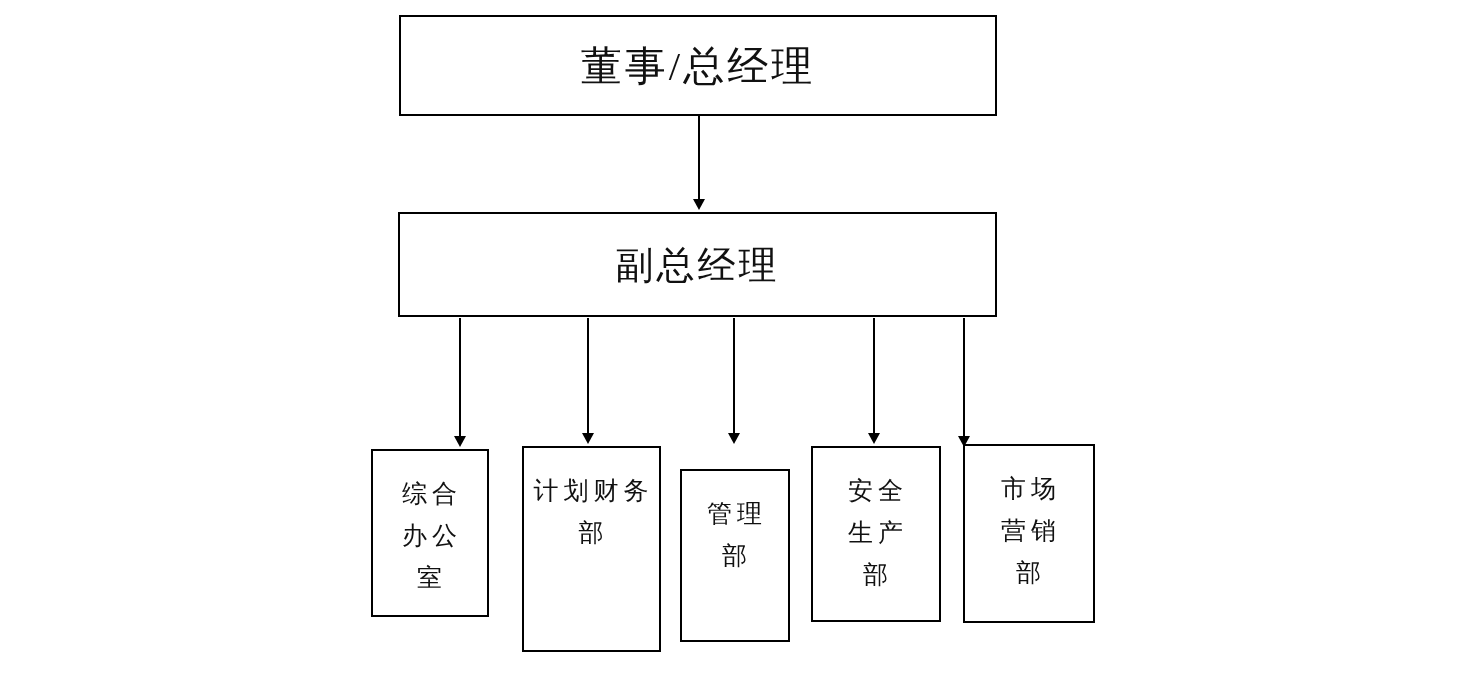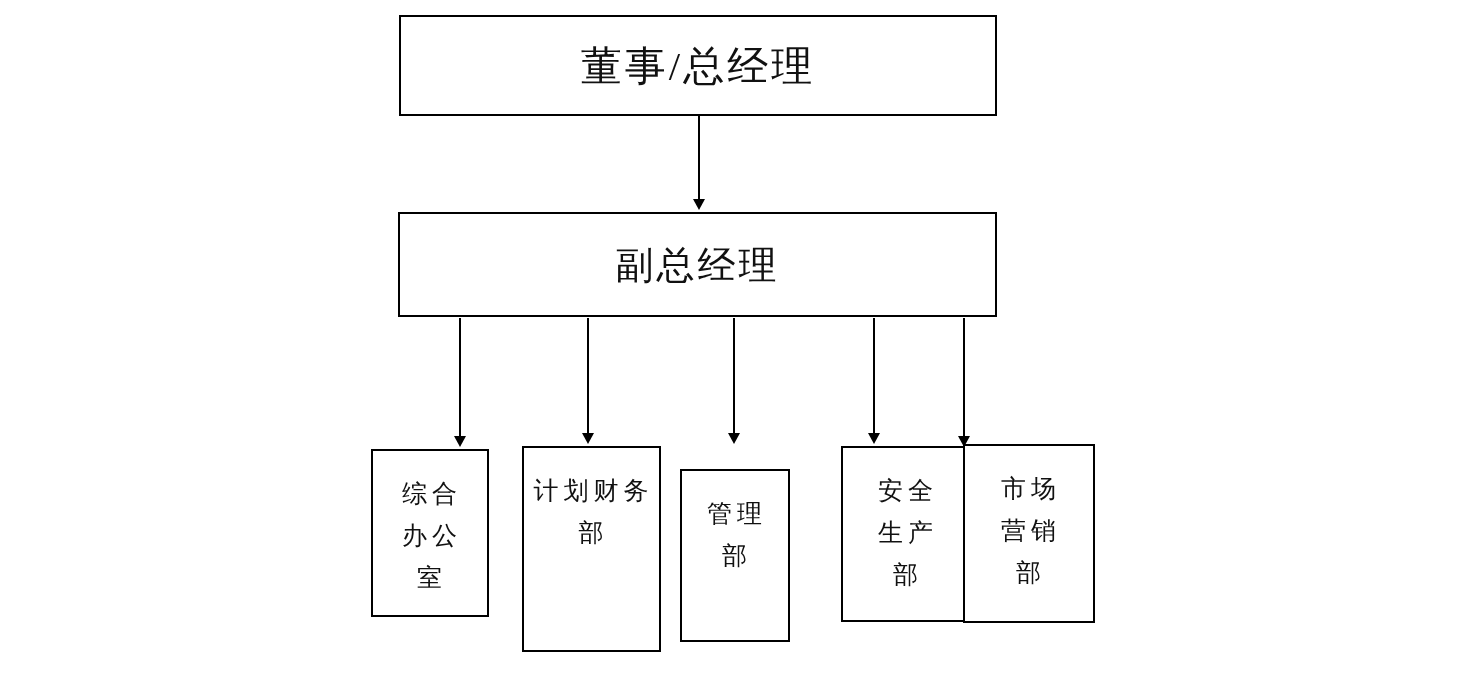--- a/index.html
+++ b/index.html
@@ -76,21 +76,21 @@
   .node-box.level-3 .node-label {
     font-size: 25px;
     line-height: 42px;
     letter-spacing: 5px;
     padding-left: 4px;
   }
 
   .box-dept-0 { left: 371px;  top: 449px; width: 118px; height: 168px; }
   .box-dept-1 { left: 522px;  top: 446px; width: 139px; height: 206px; }
   .box-dept-2 { left: 680px;  top: 469px; width: 110px; height: 173px; }
-  .box-dept-3 { left: 811px;  top: 446px; width: 130px; height: 176px; margin-left: 30px; }
+  .box-dept-3 { left: 811px;  top: 446px; width: 130px; height: 176px; }
   .box-dept-4 { left: 963px;  top: 444px; width: 132px; height: 179px; }
 
   
   .connector {
     position: absolute;
   }
   .connector-line {
     position: absolute;
     background: #000000;
     width: 2px;

